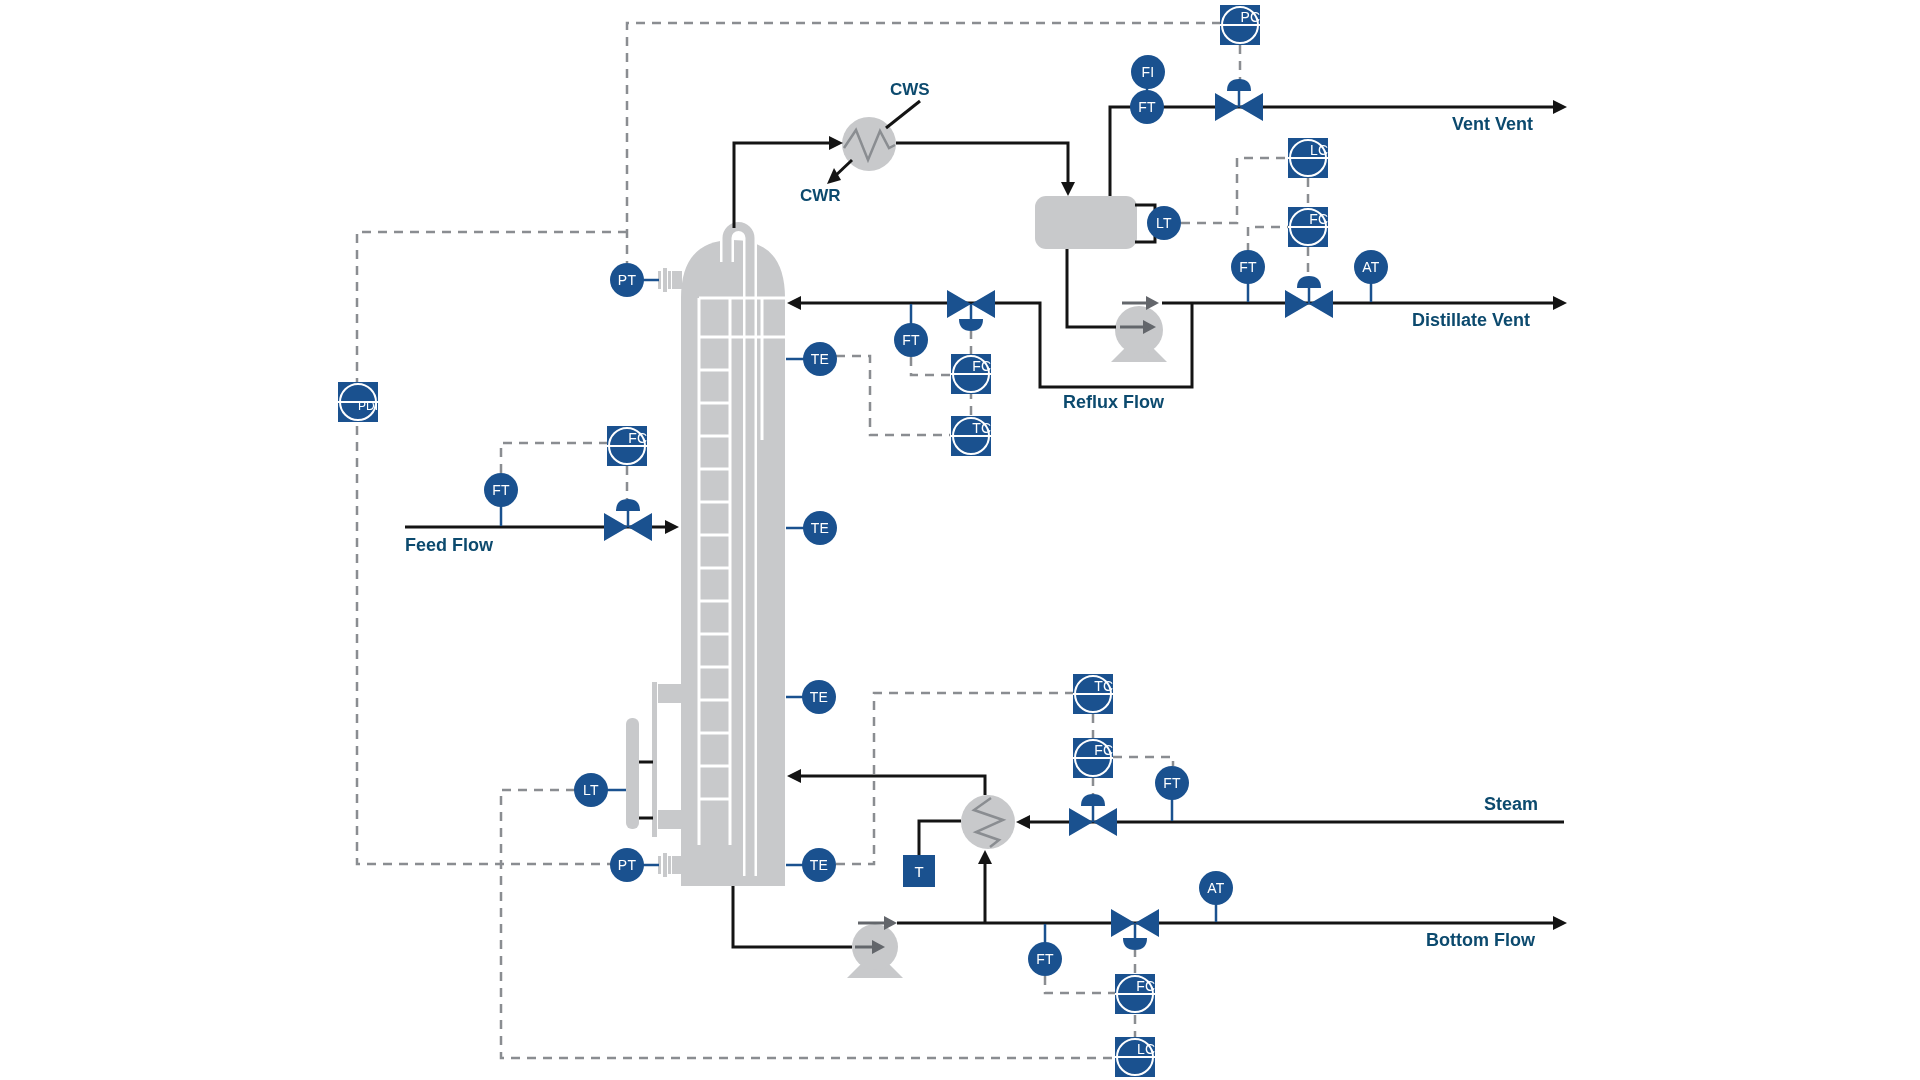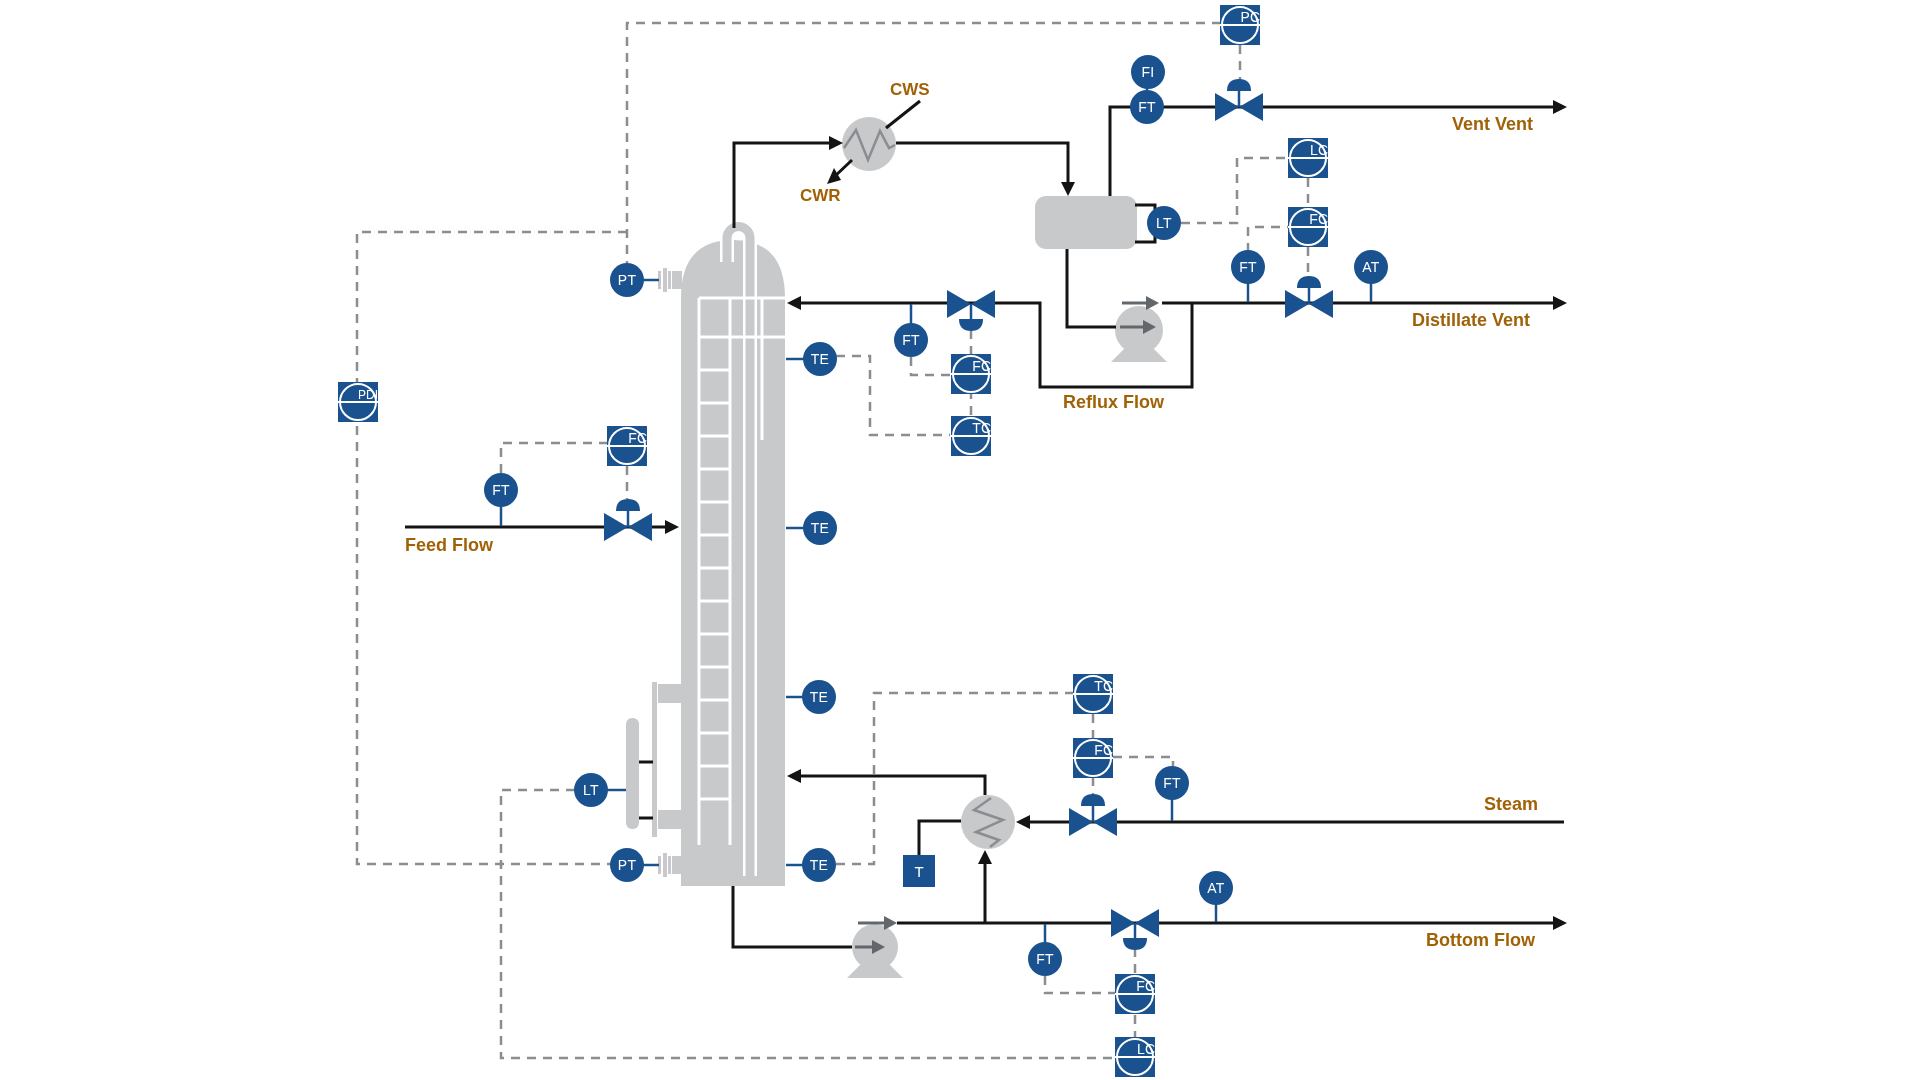--- a/index.html
+++ b/index.html
@@ -8,26 +8,26 @@
   .layer{position:absolute;left:0;top:0;}
   
   .ci{position:absolute;width:34px;height:34px;border-radius:50%;background:var(--blue);
       color:#fff;display:flex;align-items:center;justify-content:center;
       font-size:14px;letter-spacing:.3px;transform:translate(-50%,-50%);}
   
   .sq{position:absolute;width:40px;height:40px;background:var(--blue);transform:translate(-50%,-50%);}
   .sq::before{content:"";position:absolute;inset:1px;border:2px solid #fff;border-radius:50%;}
   .sq::after{content:"";position:absolute;left:0;right:0;top:50%;height:2px;margin-top:-1px;background:#fff;}
   .sq span{position:absolute;top:4px;left:0;width:100%;text-align:right;color:#fff;font-size:14px;}
-  .sq.small span{font-size:12px;top:6px;}
+  .sq.small span{font-size:12px;top:17px;}
   
   .tb{position:absolute;width:32px;height:32px;background:var(--blue);color:#fff;
       display:flex;align-items:center;justify-content:center;font-size:15px;transform:translate(-50%,-50%);}
   
-  .lbl{position:absolute;font-weight:bold;font-size:18px;color:#a16207;white-space:nowrap;}
+  .lbl{position:absolute;font-weight:bold;font-size:18px;color:#0c4a6e;white-space:nowrap;}
   .lbl.sm{font-size:17px;}
 </style>
 </head>
 <body>
 
 <div class="canvas" style="--blue:#1a518f;">
 
   <svg class="layer" width="1920" height="1080" viewBox="0 0 1920 1080">
 
     <g>

